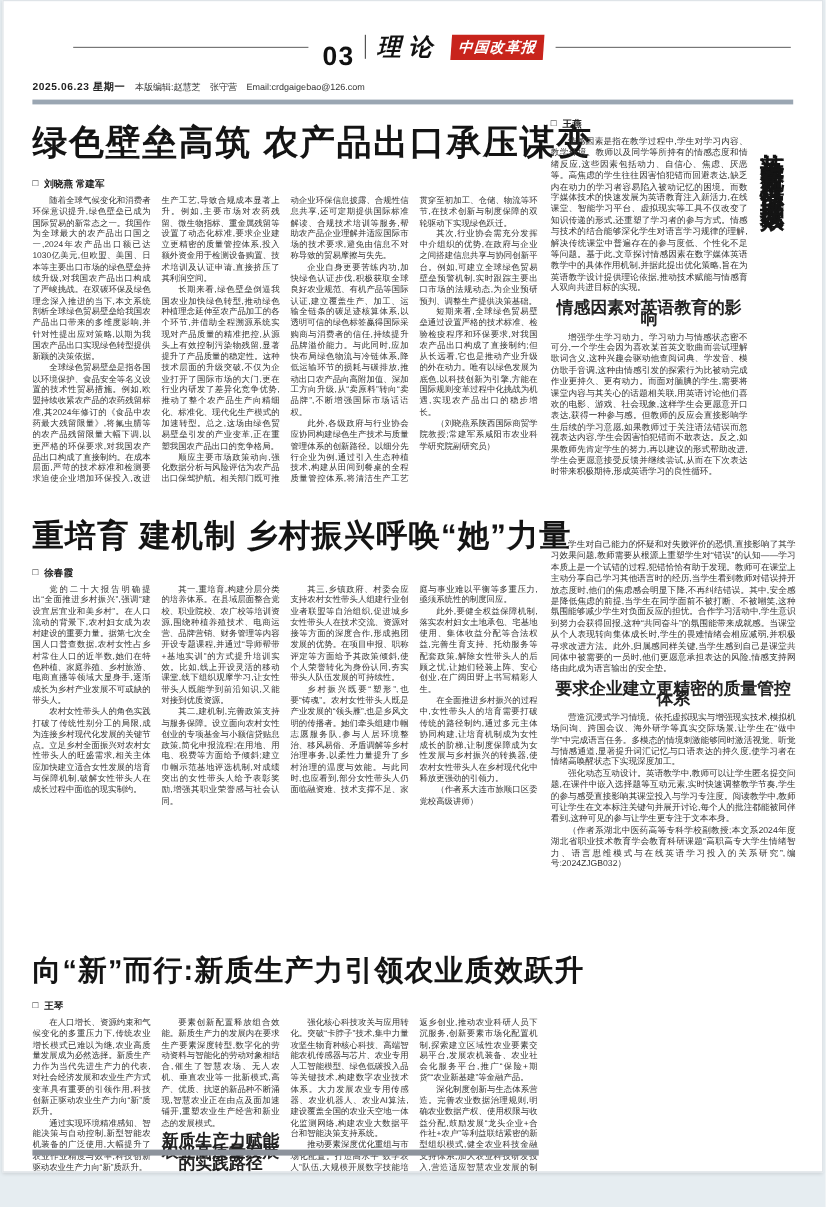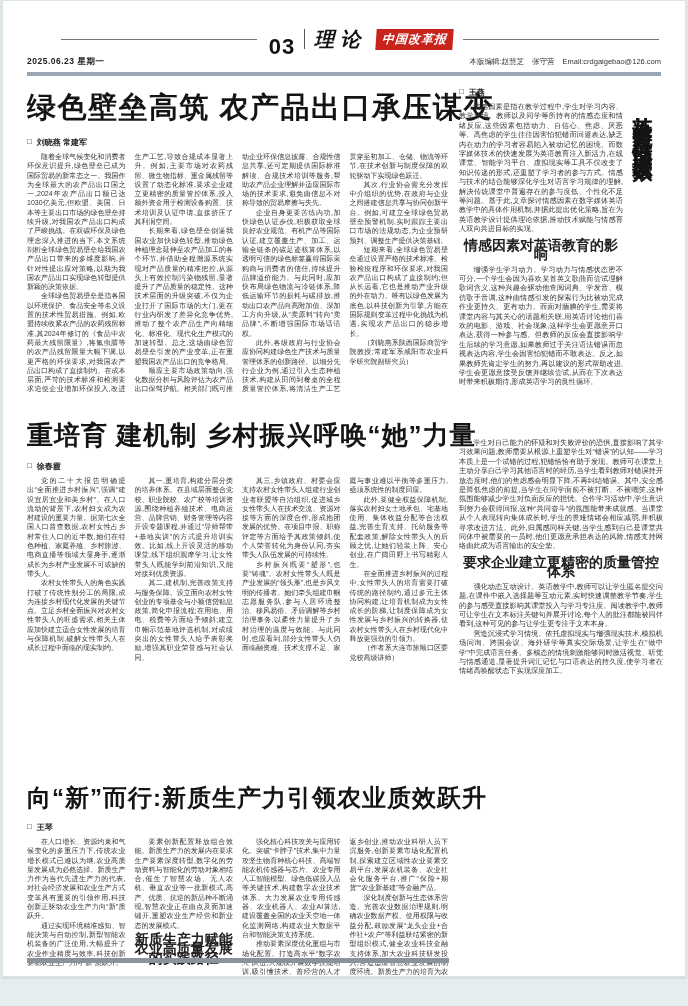--- a/index.html
+++ b/index.html
@@ -36,22 +36,22 @@
   .masthead-logo {
     background:#c8241c; color:#fff;
     font-family:"Liberation Serif", serif;
     font-style:italic; font-weight:bold;
     font-size:12px; line-height:1;
     padding:4px 6px 5px 6px; margin-right:10px;
     letter-spacing:1px; white-space:nowrap;
     transform:skewX(-4deg);
   }
   .meta-row {
-    display:flex; justify-content:space-between; align-items:baseline;
-    margin-top:3px; height:12px;
+    display:flex; align-items:baseline;
+    margin-top:14px; height:12px;
   }
   .date { font-size:8.5px; font-weight:bold; color:#222; letter-spacing:.5px; }
   .editors { font-size:7.5px; color:#333; }
   .editors span { margin-left:8px; }
   .thick-rule { height:4px; background:#9aa6b2; margin-top:4px; }
 
   
   .content { display:flex; padding:0 24px; margin-top:8px; height:878px; }
   .left-region { width:421px; }
   .v-divider { width:1px; background:#b3b3b3; margin:2px 5px 0 6px; }
@@ -211,22 +211,23 @@
               <div class="inline-head">情感因素对英语教育的影响</div>
               <p>增强学生学习动力。学习动力与情感状态密不可分,一个学生会因为喜欢某首英文歌曲而尝试理解歌词含义,这种兴趣会驱动他查阅词典、学发音、模仿歌手音调,这种由情感引发的探索行为比被动完成作业更持久、更有动力。而面对腼腆的学生,需要将课堂内容与其关心的话题相关联,用英语讨论他们喜欢的电影、游戏、社会现象,这样学生会更愿意开口表达,获得一种参与感。但教师的反应会直接影响学生后续的学习意愿,如果教师过于关注语法错误而忽视表达内容,学生会因害怕犯错而不敢表达。反之,如果教师先肯定学生的努力,再以建议的形式帮助改进,学生会更愿意接受反馈并继续尝试,从而在下次表达时带来积极期待,形成英语学习的良性循环。</p>
             </div>
           <div class="rt-vtitle-wrap">
             <div class="rt-vtitle">英语教学新视角:以情促学 以技增效</div>
           </div>
         </div>
         <div class="rt-full">
             <p>学生对自己能力的怀疑和对失败评价的恐惧,直接影响了其学习效果问题,教师需要从根源上重塑学生对“错误”的认知——学习本质上是一个试错的过程,犯错恰恰有助于发现。教师可在课堂上主动分享自己学习其他语言时的经历,当学生看到教师对错误持开放态度时,他们的焦虑感会明显下降,不再纠结错误。其中,安全感是降低焦虑的前提,当学生在同学面前不被打断、不被嘲笑,这种氛围能够减少学生对负面反应的担忧。合作学习活动中,学生意识到努力会获得回报,这种“共同奋斗”的氛围能带来成就感。当课堂从个人表现转向集体成长时,学生的畏难情绪会相应减弱,并积极寻求改进方法。此外,归属感同样关键,当学生感到自己是课堂共同体中被需要的一员时,他们更愿意承担表达的风险,情感支持网络由此成为语言输出的安全垫。</p>
             <div class="inline-head">要求企业建立更精密的质量管控体系</div>
+            <p>营造沉浸式学习情境。依托虚拟现实与增强现实技术,模拟机场问询、跨国会议、海外研学等真实交际场景,让学生在“做中学”中完成语言任务。多模态的情境刺激能够同时激活视觉、听觉与情感通道,显著提升词汇记忆与口语表达的持久度,使学习者在情绪高唤醒状态下实现深度加工。</p>
             <p>强化动态互动设计。英语教学中,教师可以让学生匿名提交问题,在课件中嵌入选择题等互动元素,实时快速调整教学节奏,学生的参与感受直接影响其课堂投入与学习专注度。阅读教学中,教师可让学生在文本标注关键句并展开讨论,每个人的批注都能被同伴看到,这种可见的参与让学生更专注于文本本身。</p>
-            <p>营造沉浸式学习情境。依托虚拟现实与增强现实技术,模拟机场问询、跨国会议、海外研学等真实交际场景,让学生在“做中学”中完成语言任务。多模态的情境刺激能够同时激活视觉、听觉与情感通道,显著提升词汇记忆与口语表达的持久度,使学习者在情绪高唤醒状态下实现深度加工。</p>
+            <p class="credit">（作者系湖北中医药高等专科学校副教授;本文系2024年度湖北省职业技术教育学会教育科研课题“高职高专大学生情绪智力、语言思维模式与在线英语学习投入的关系研究”,编号:2024ZJGB032）</p>
           </div>
       </article>
     </div>
 
   </div>
 
   <div class="bottom-rule"></div>
 
 </div>
 

